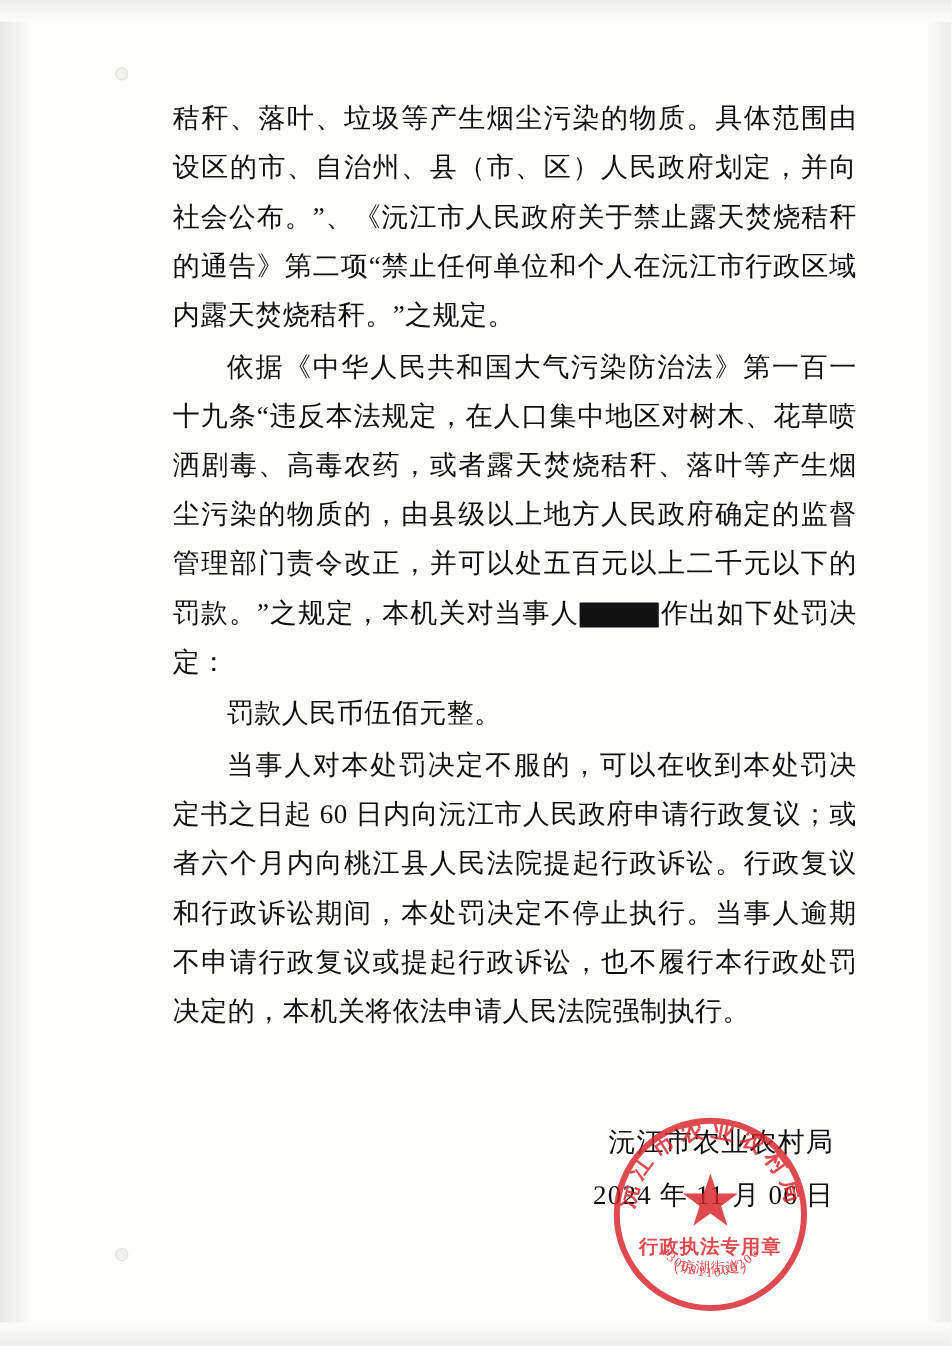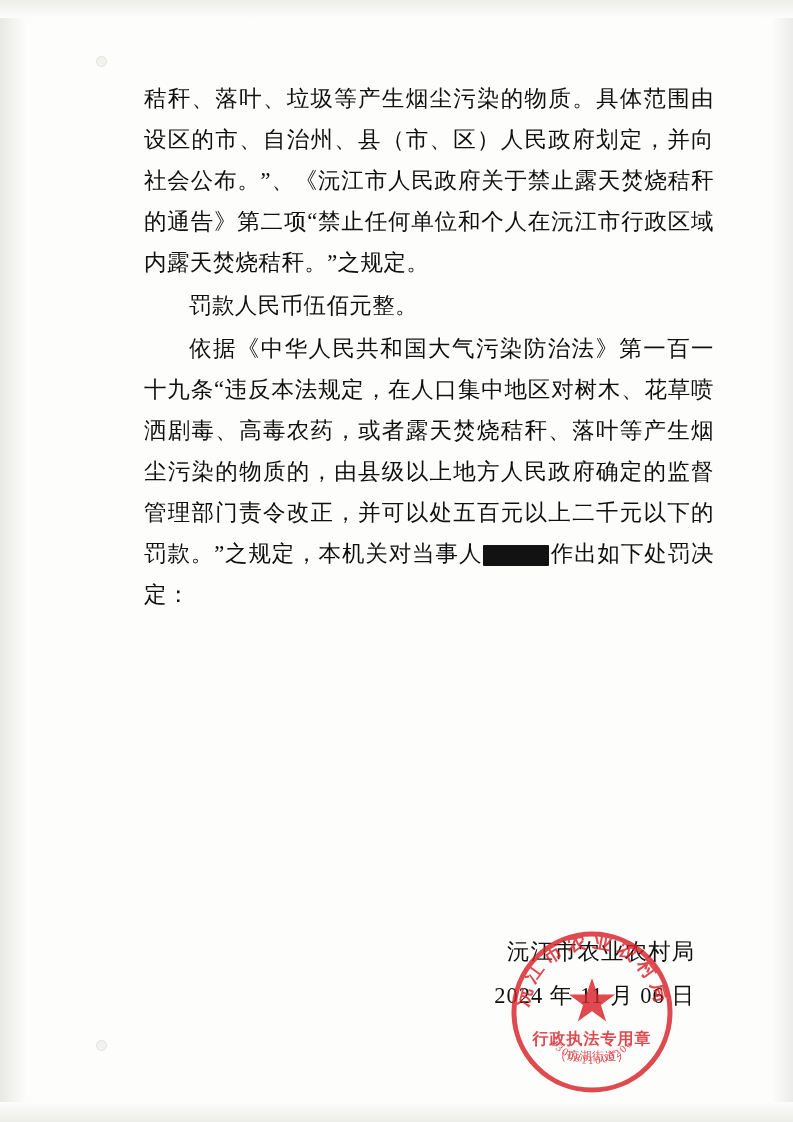--- a/index.html
+++ b/index.html
@@ -124,25 +124,26 @@
   <div class="scan-edge-top"></div>
   <div class="scan-edge-bottom"></div>
 
   <div class="hole-mark hole-1"></div>
   <div class="hole-mark hole-2"></div>
 
   <div class="doc-body">
 
     <p class="para">秸秆、落叶、垃圾等产生烟尘污染的物质。具体范围由设区的市、自治州、县（市、区）人民政府划定，并向社会公布。”、《沅江市人民政府关于禁止露天焚烧秸秆的通告》第二项“禁止任何单位和个人在沅江市行政区域内露天焚烧秸秆。”之规定。</p>
 
+    <p class="para indent"><span>依据《中华人民共和国大气污染防治法》第一百一十九条“违反本法规定，在人口集中地区对树木、花草喷洒剧毒、高毒农药，或者露天焚烧秸秆、落叶等产生烟尘污染的物质的，由县级以上地方人民政府确定的监督管理部门责令改正，并可以处五百元以上二千元以下的罚款。”之规定，本机关对当事人</span><span class="redact redact-name"></span><span>作出如下处罚决定：</span></p>
+
     <p class="para indent">罚款人民币伍佰元整。</p>
 
-    <p class="para indent"><span>依据《中华人民共和国大气污染防治法》第一百一十九条“违反本法规定，在人口集中地区对树木、花草喷洒剧毒、高毒农药，或者露天焚烧秸秆、落叶等产生烟尘污染的物质的，由县级以上地方人民政府确定的监督管理部门责令改正，并可以处五百元以上二千元以下的罚款。”之规定，本机关对当事人</span><span class="redact redact-name"></span><span>作出如下处罚决定：</span></p>
 
-
+    <p class="para indent">当事人对本处罚决定不服的，可以在收到本处罚决定书之日起 60 日内向沅江市人民政府申请行政复议；或者六个月内向桃江县人民法院提起行政诉讼。行政复议和行政诉讼期间，本处罚决定不停止执行。当事人逾期不申请行政复议或提起行政诉讼，也不履行本行政处罚决定的，本机关将依法申请人民法院强制执行。</p>
   </div>
 
   <div class="signature-block">
     <div class="sig-line">沅江市农业农村局</div>
     <div class="sig-line">2024 年 11 月 06 日</div>
   </div>
 
   <div class="stamp">
     <svg width="168" height="168" viewBox="0 0 168 168" xmlns="http://www.w3.org/2000/svg">
       <defs>

